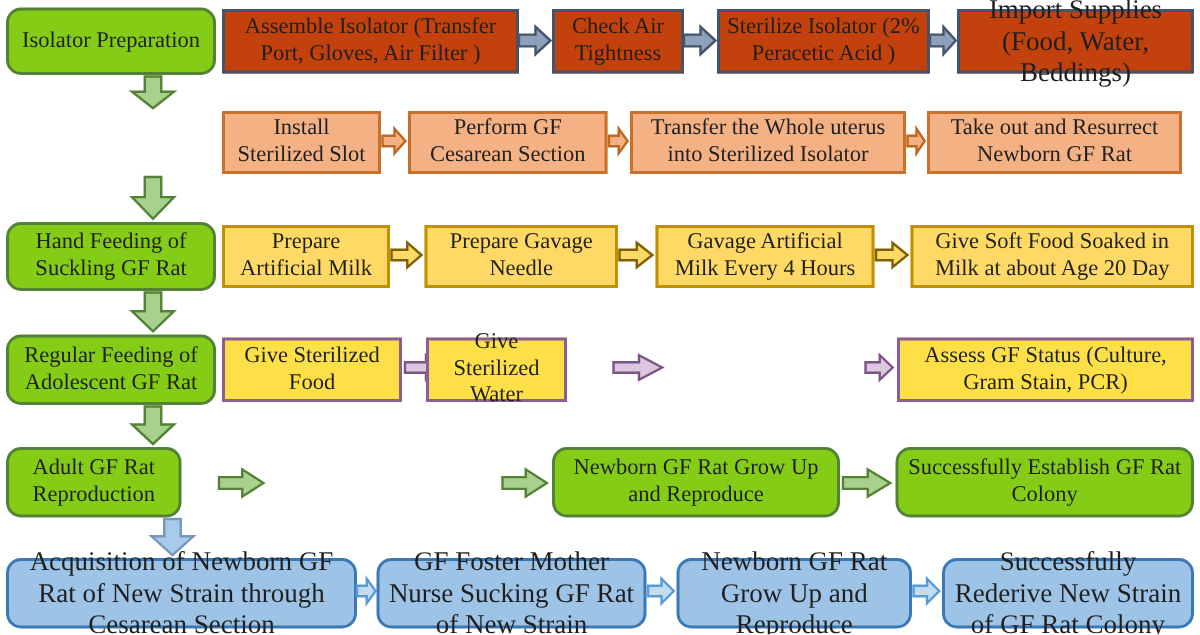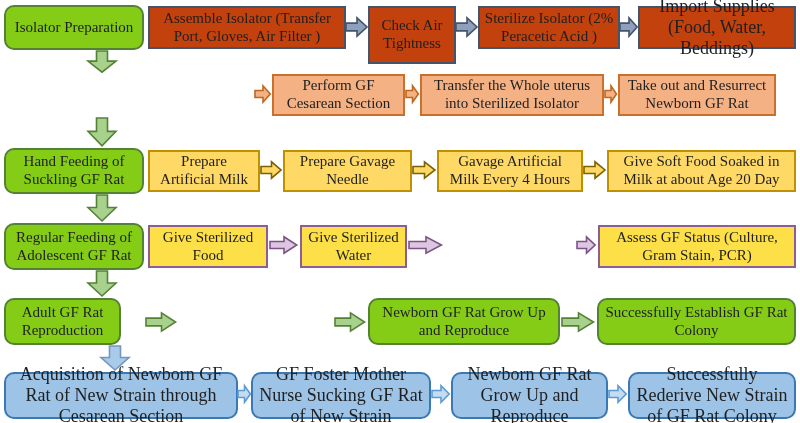--- a/index.html
+++ b/index.html
@@ -37,56 +37,59 @@
 
   <div class="bx g rd" style="left:4px;top:5px;width:140px;height:45px">
       <span>Isolator Preparation</span>
     </div>
   <div class="bx sl" style="left:148px;top:6px;width:198px;height:43px">
       <span>Assemble Isolator (Transfer Port, Gloves, Air Filter )</span>
     </div>
   <svg class="ar asl" style="left:346px;top:17px;width:22px;height:20px" viewBox="0 0 22 18" preserveAspectRatio="none">
       <polygon points="0,5.5 11,5.5 11,0.8 21,9 11,17.2 11,12.5 0,12.5"></polygon>
     </svg>
-  <div class="bx sl" style="left:368px;top:6px;width:88px;height:58px">
+  <div class="bx sl" style="left:368px;top:6px;width:88px;height:43px">
       <span>Check Air Tightness</span>
     </div>
   <svg class="ar asl" style="left:456px;top:17px;width:22px;height:20px" viewBox="0 0 22 18" preserveAspectRatio="none">
       <polygon points="0,5.5 11,5.5 11,0.8 21,9 11,17.2 11,12.5 0,12.5"></polygon>
     </svg>
   <div class="bx sl" style="left:478px;top:6px;width:142px;height:43px">
       <span>Sterilize Isolator (2% Peracetic Acid )</span>
     </div>
   <svg class="ar asl" style="left:620px;top:17px;width:18px;height:20px" viewBox="0 0 22 18" preserveAspectRatio="none">
       <polygon points="0,5.5 11,5.5 11,0.8 21,9 11,17.2 11,12.5 0,12.5"></polygon>
     </svg>
   <div class="bx sl sm" style="left:638px;top:6px;width:158px;height:43px">
       <span>Import Supplies (Food, Water, Beddings)</span>
     </div>
 
   <svg class="ar ag" style="left:87px;top:51px;width:30px;height:22px" viewBox="0 0 30 26" preserveAspectRatio="none">
       <polygon points="9.5,0 20.5,0 20.5,12 29,12 15,25 1,12 9.5,12"></polygon>
     </svg>
 
+  <div class="bx o" style="left:148px;top:74px;width:106px;height:42px">
+      <span>Install Sterilized Slot</span>
+    </div>
   <svg class="ar ao" style="left:255px;top:85px;width:16px;height:18px" viewBox="0 0 22 18" preserveAspectRatio="none">
       <polygon points="0,5.5 11,5.5 11,0.8 21,9 11,17.2 11,12.5 0,12.5"></polygon>
     </svg>
   <div class="bx o" style="left:272px;top:74px;width:133px;height:42px">
       <span>Perform GF Cesarean Section</span>
     </div>
   <svg class="ar ao" style="left:406px;top:85px;width:13px;height:18px" viewBox="0 0 22 18" preserveAspectRatio="none">
       <polygon points="0,5.5 11,5.5 11,0.8 21,9 11,17.2 11,12.5 0,12.5"></polygon>
     </svg>
   <div class="bx o" style="left:420px;top:74px;width:184px;height:42px">
       <span>Transfer the Whole uterus into Sterilized Isolator</span>
     </div>
   <svg class="ar ao" style="left:605px;top:85px;width:12px;height:18px" viewBox="0 0 22 18" preserveAspectRatio="none">
       <polygon points="0,5.5 11,5.5 11,0.8 21,9 11,17.2 11,12.5 0,12.5"></polygon>
     </svg>
-  <div class="bx o" style="left:618px;top:74px;width:158px;height:42px">
+  <div class="bx o" style="left:618px;top:74px;width:170px;height:42px">
       <span>Take out and Resurrect Newborn GF Rat</span>
     </div>
 
   <svg class="ar ag" style="left:87px;top:118px;width:30px;height:29px" viewBox="0 0 30 26" preserveAspectRatio="none">
       <polygon points="9.5,0 20.5,0 20.5,12 29,12 15,25 1,12 9.5,12"></polygon>
     </svg>
 
   <div class="bx g rd" style="left:4px;top:148px;width:140px;height:46px">
       <span>Hand Feeding of Suckling GF Rat</span>
     </div>
@@ -118,21 +121,21 @@
 
   <div class="bx g rd" style="left:4px;top:223px;width:140px;height:47px">
       <span>Regular Feeding of Adolescent GF Rat</span>
     </div>
   <div class="bx p" style="left:148px;top:225px;width:120px;height:43px">
       <span>Give Sterilized Food</span>
     </div>
   <svg class="ar ap" style="left:270px;top:236px;width:28px;height:18px" viewBox="0 0 22 18" preserveAspectRatio="none">
       <polygon points="0,5.5 11,5.5 11,0.8 21,9 11,17.2 11,12.5 0,12.5"></polygon>
     </svg>
-  <div class="bx p" style="left:300px;top:225px;width:107px;height:43px">
+  <div class="bx p" style="left:284px;top:225px;width:94px;height:43px">
       <span>Give Sterilized Water</span>
     </div>
   <svg class="ar ap" style="left:409px;top:236px;width:34px;height:18px" viewBox="0 0 22 18" preserveAspectRatio="none">
       <polygon points="0,5.5 11,5.5 11,0.8 21,9 11,17.2 11,12.5 0,12.5"></polygon>
     </svg>
   <svg class="ar ap" style="left:577px;top:236px;width:19px;height:18px" viewBox="0 0 22 18" preserveAspectRatio="none">
       <polygon points="0,5.5 11,5.5 11,0.8 21,9 11,17.2 11,12.5 0,12.5"></polygon>
     </svg>
   <div class="bx p" style="left:598px;top:225px;width:198px;height:43px">
       <span>Assess GF Status (Culture, Gram Stain, PCR)</span>

